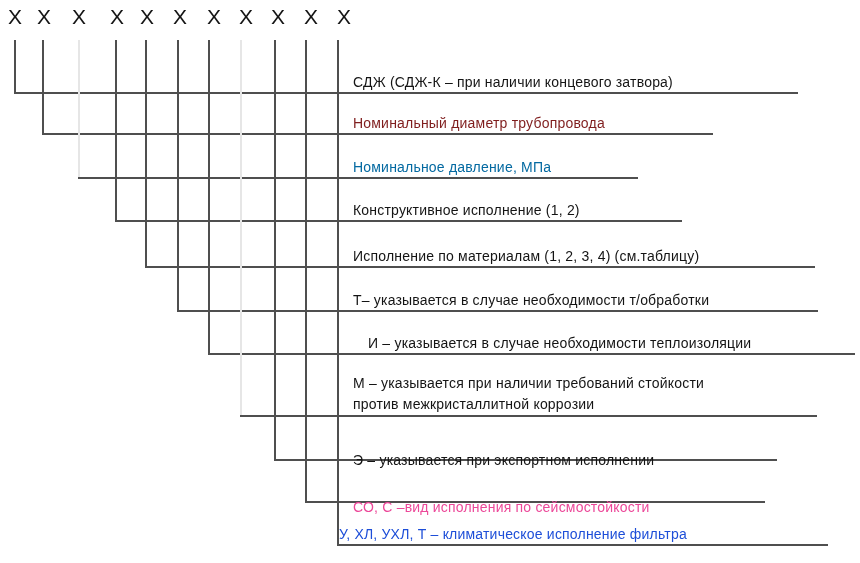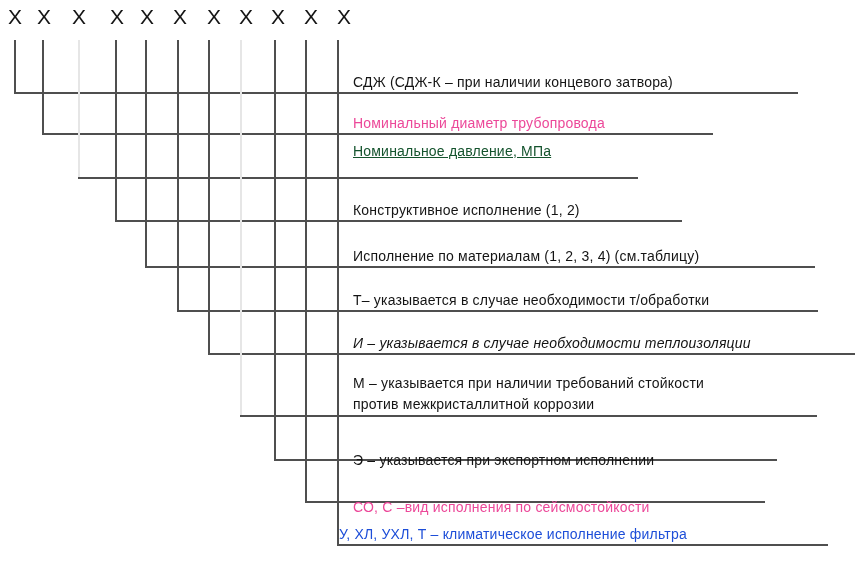--- a/index.html
+++ b/index.html
@@ -52,46 +52,46 @@
 
 <div id="stage" style="background: rgb(255, 255, 255);">
   <span class="marker" style="left: 15px; color: rgb(20, 20, 20);">Х</span>
   <div class="vline" style="left: 14px; top: 40px; height: 52px; background: rgb(79, 79, 79);"></div>
   <div class="hline" style="left: 14px; top: 92px; width: 784px; background: rgb(79, 79, 79);"></div>
   <div class="label" style="left: 353px; color: rgb(20, 20, 20); top: 72px;">СДЖ (СДЖ-К – при наличии концевого затвора)</div>
 
   <span class="marker" style="left: 44px; color: rgb(20, 20, 20);">Х</span>
   <div class="vline" style="left: 42px; top: 40px; height: 93px; background: rgb(79, 79, 79);"></div>
   <div class="hline" style="left: 42px; top: 133px; width: 671px; background: rgb(79, 79, 79);"></div>
-  <div class="label" style="left: 353px; color: #ec4899; top: 113px;">Номинальный диаметр трубопровода</div>
+  <div class="label" style="left: 353px; color: #7f1d1d; top: 113px;">Номинальный диаметр трубопровода</div>
 
   <span class="marker" style="left: 79px; color: rgb(20, 20, 20);">Х</span>
   <div class="vline" style="left: 78px; top: 40px; height: 137px; background: rgb(230, 230, 230);"></div>
   <div class="hline" style="left: 78px; top: 177px; width: 560px; background: rgb(79, 79, 79);"></div>
-  <div class="label" style="left: 353px; color: #14532d; top: 141px; text-decoration: underline;">Номинальное давление, МПа</div>
+  <div class="label" style="left: 353px; color: #0369a1; top: 157px;">Номинальное давление, МПа</div>
 
   <span class="marker" style="left: 117px; color: rgb(20, 20, 20);">Х</span>
   <div class="vline" style="left: 115px; top: 40px; height: 180px; background: rgb(79, 79, 79);"></div>
   <div class="hline" style="left: 115px; top: 220px; width: 567px; background: rgb(79, 79, 79);"></div>
   <div class="label" style="left: 353px; color: rgb(20, 20, 20); top: 200px;">Конструктивное исполнение (1, 2)</div>
 
   <span class="marker" style="left: 147px; color: rgb(20, 20, 20);">Х</span>
   <div class="vline" style="left: 145px; top: 40px; height: 226px; background: rgb(79, 79, 79);"></div>
   <div class="hline" style="left: 145px; top: 266px; width: 670px; background: rgb(79, 79, 79);"></div>
   <div class="label" style="left: 353px; color: rgb(20, 20, 20); top: 246px;">Исполнение по материалам (1, 2, 3, 4) (см.таблицу)</div>
 
   <span class="marker" style="left: 180px; color: rgb(20, 20, 20);">Х</span>
   <div class="vline" style="left: 177px; top: 40px; height: 270px; background: rgb(79, 79, 79);"></div>
   <div class="hline" style="left: 177px; top: 310px; width: 641px; background: rgb(79, 79, 79);"></div>
   <div class="label" style="left: 353px; color: rgb(20, 20, 20); top: 290px;">Т– указывается в случае необходимости т/обработки</div>
 
   <span class="marker" style="left: 214px; color: rgb(20, 20, 20);">Х</span>
   <div class="vline" style="left: 208px; top: 40px; height: 313px; background: rgb(79, 79, 79);"></div>
   <div class="hline" style="left: 208px; top: 353px; width: 647px; background: rgb(79, 79, 79);"></div>
-  <div class="label" style="left: 353px; color: rgb(20, 20, 20); top: 333px; font-style: italic;">И – указывается в случае необходимости теплоизоляции</div>
+  <div class="label" style="left: 368px; color: rgb(20, 20, 20); top: 333px;">И – указывается в случае необходимости теплоизоляции</div>
 
   <span class="marker" style="left: 246px; color: rgb(20, 20, 20);">Х</span>
   <div class="vline" style="left: 240px; top: 40px; height: 375px; background: rgb(230, 230, 230);"></div>
   <div class="hline" style="left: 240px; top: 415px; width: 577px; background: rgb(79, 79, 79);"></div>
   <div class="label two-line" style="left: 353px; color: rgb(20, 20, 20); top: 373px;">
       <div>М – указывается при наличии требований стойкости</div>
       <div>против межкристаллитной коррозии</div>
     </div>
 
   <span class="marker" style="left: 278px; color: rgb(20, 20, 20);">Х</span>

